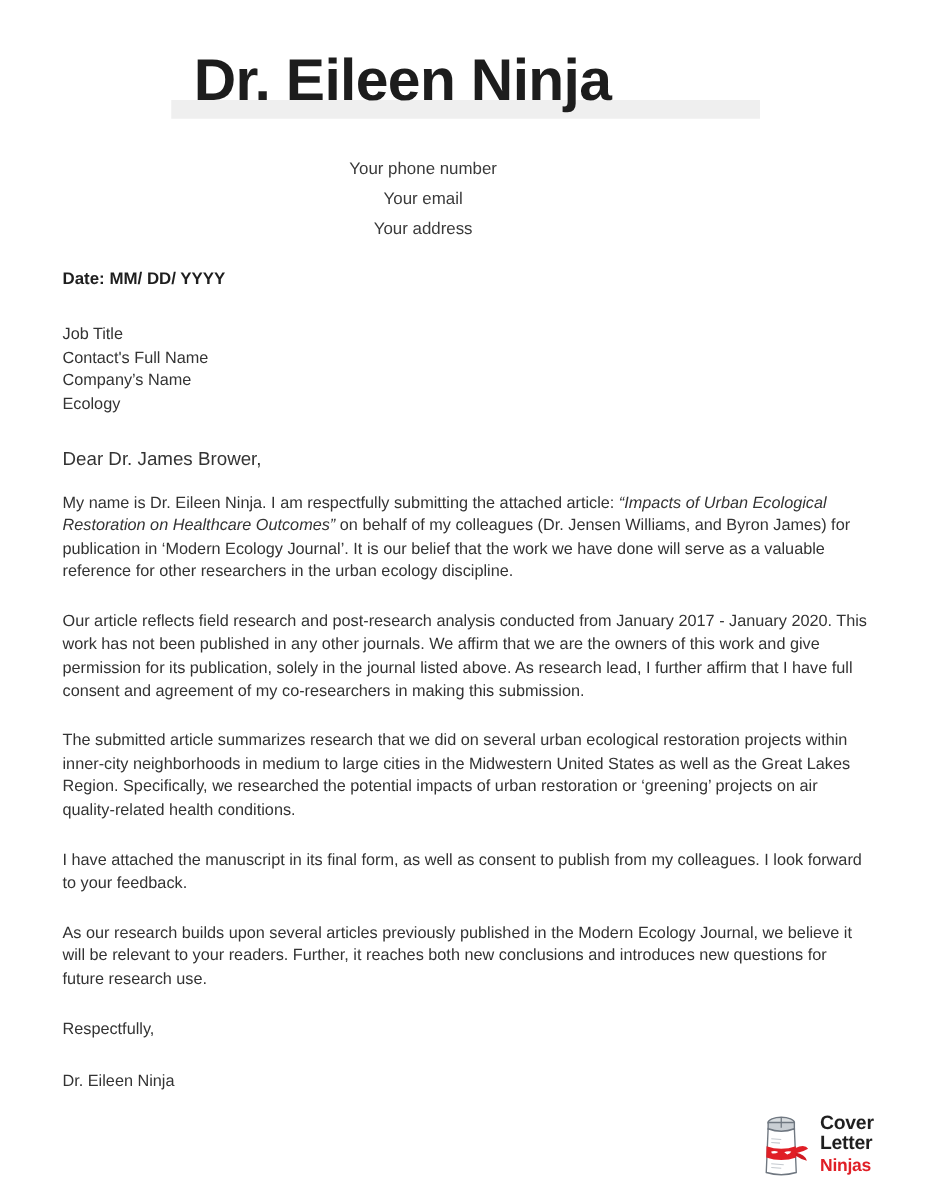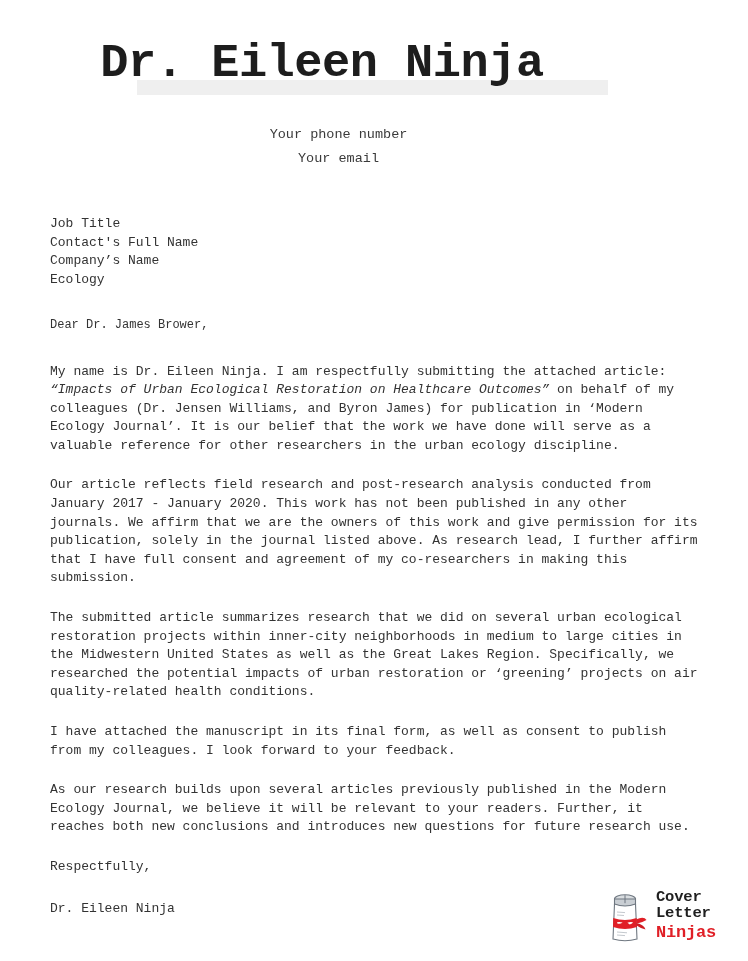--- a/index.html
+++ b/index.html
@@ -13,21 +13,20 @@
     font-family: "Liberation Sans", sans-serif;
     color: #333333;
     position: relative;
     overflow: hidden;
   }
 
   .page {
     position: relative;
     width: 644px;
     height: 961px;
-    font-family: Liberation Mono, monospace;
   }
 
   
   .header {
     position: relative;
     padding-top: 34px;
   }
   .title-wrap {
     position: relative;
     text-align: center;
@@ -78,23 +77,23 @@
   }
   .recipient-block {
     margin-bottom: 27px;
   }
   .recipient-line {
     font-size: 13px;
     line-height: 18.5px;
     color: #333333;
   }
   .salutation {
-    font-size: 12px;
-    line-height: 18.5px;
-    margin-bottom: 28px;
+    font-size: 15px;
+    line-height: 18.5px;
+    margin-bottom: 15px;
   }
   .para {
     font-size: 13px;
     line-height: 18.6px;
     margin: 15px 0 21px 0;
     color: #333333;
     text-align: left;
   }
   .para em {
     font-style: italic;
@@ -130,46 +129,48 @@
   }
   .logo-text .lt-top {
     display: block;
     font-size: 15.5px;
     font-weight: bold;
     color: #1f1f1f;
     letter-spacing: -0.2px;
   }
   .logo-text .lt-bottom {
     display: block;
-    font-size: 17px;
+    font-size: 14px;
     font-weight: bold;
     color: #e01f26;
     letter-spacing: -0.2px;
     margin-top: 3px;
   }
 </style>
 </head>
 <body>
 
 <div class="page">
 
   <div class="header">
     <div class="title-wrap">
       <div class="title-band"></div>
       <h1 class="doc-title">Dr. Eileen Ninja</h1>
     </div>
 
     <div class="contact-block">
       <div class="contact-line">Your phone number</div>
       <div class="contact-line">Your email</div>
+      <div class="contact-line">Your address</div>
     </div>
   </div>
 
   <div class="letter-body">
 
+    <div class="date-line">Date: MM/ DD/ YYYY</div>
 
     <div class="recipient-block">
       <div class="recipient-line">Job Title</div>
       <div class="recipient-line">Contact's Full Name</div>
       <div class="recipient-line">Company’s Name</div>
       <div class="recipient-line">Ecology</div>
     </div>
 
     <div class="salutation">Dear Dr. James Brower,</div>
 

